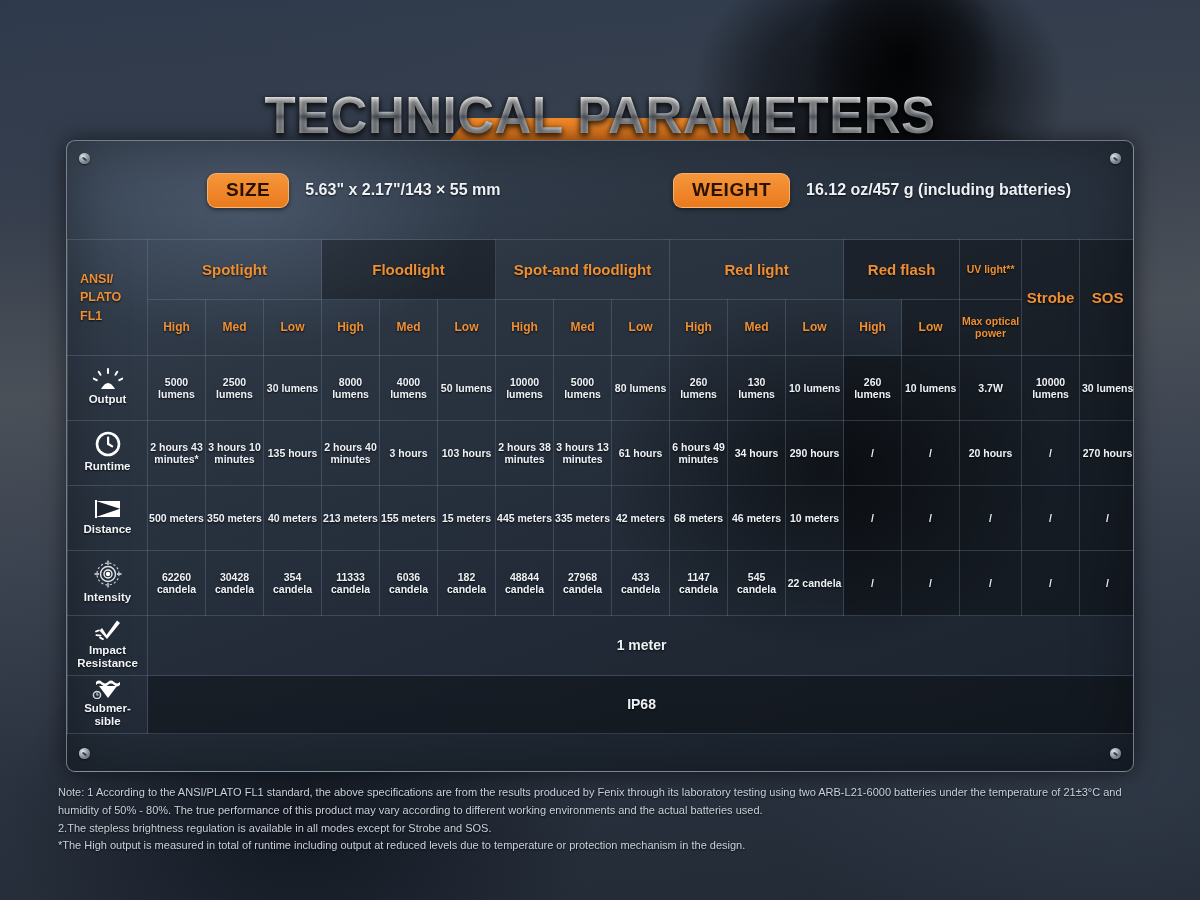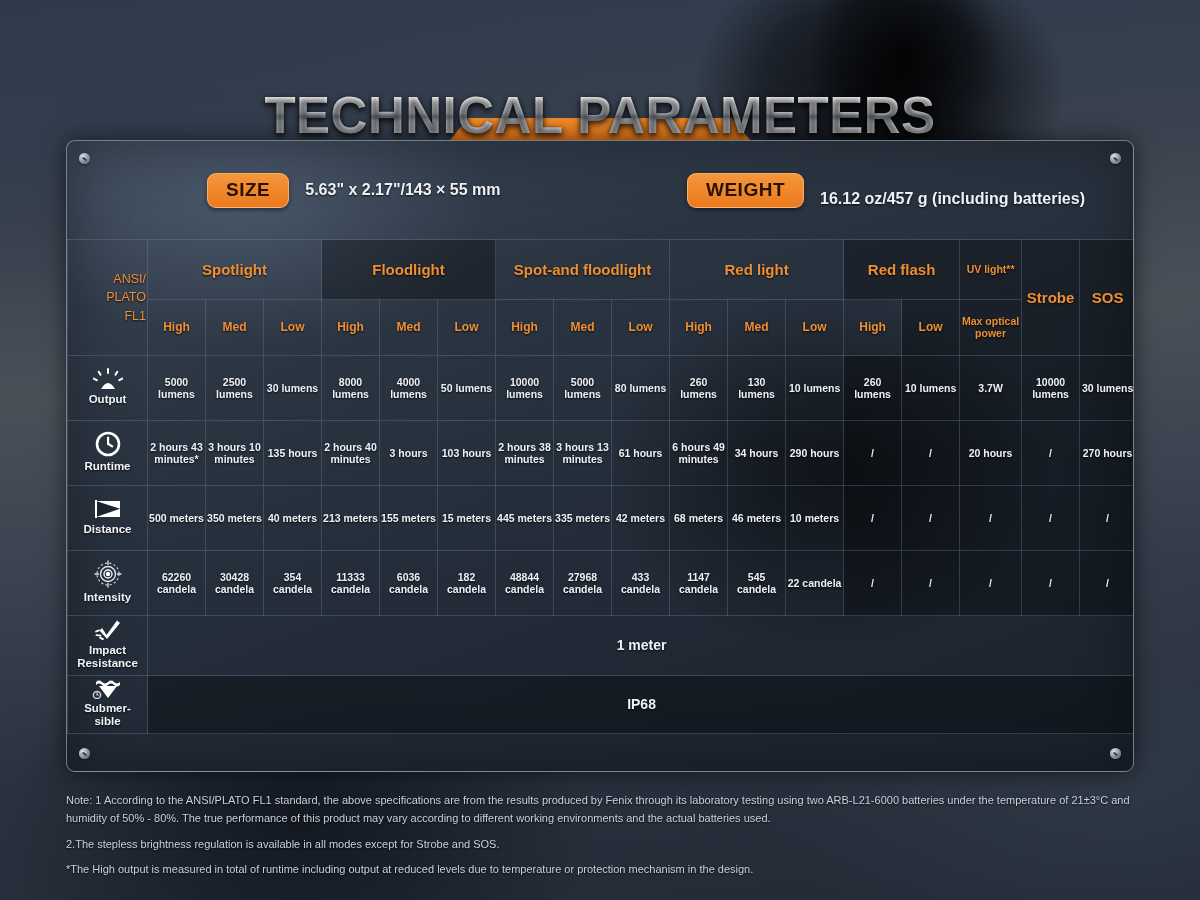--- a/index.html
+++ b/index.html
@@ -82,40 +82,40 @@
     background:linear-gradient(to bottom,#f5963a,#ea7a1d);
     color:#2a1200; font-weight:bold; font-size:19px;
     padding:5px 18px 6px; border-radius:9px;
     border:1px solid rgba(255,200,140,0.65);
     box-shadow:0 2px 4px rgba(0,0,0,0.45);
     letter-spacing:0.5px;
   }
   .sw-val { color:#eef2f6; font-size:16px; font-weight:bold; margin-left:16px;
             text-shadow:0 1px 2px rgba(0,0,0,0.75); white-space:nowrap; }
   #size-group{ position:absolute; left:140px; display:flex; align-items:center; }
-  #weight-group{ position:absolute; left:578px; display:flex; align-items:flex-end;padding-left:42px; }
+  #weight-group{ position:absolute; left:564px; display:flex; align-items:center;padding-left:42px; }
 
   
   table {
     position:absolute; left:0; top:98px; width:100%;
     border-collapse:collapse; table-layout:fixed;
   }
   td,th {
     border:1px solid rgba(126,142,164,0.30);
     text-align:center; vertical-align:middle;
     color:#eef2f6; font-size:10.5px; line-height:1.15;
     padding:2px 1px;
     text-shadow:0 1px 2px rgba(0,0,0,0.8);
   }
   th { color:#ef8f33; font-weight:bold; font-size:15px;
        text-shadow:0 1px 2px rgba(0,0,0,0.85); }
   th.sub { font-size:12px; }
   th.small { font-size:10.5px; line-height:1.1; }
-  .corner { color:#ef8f33; font-weight:normal; font-size:12.5px;
-            text-align:right; padding-left:0; line-height:1.45; vertical-align:middle; }
+  .corner { color:#ef8f33; font-weight:bold; font-size:12.5px;
+            text-align:left; padding-left:12px; line-height:1.45; vertical-align:middle; }
   .rowlabel { font-weight:bold; font-size:11.5px; color:#f2f5f8; padding-bottom:4px; }
   .cellval { font-size:10.5px; font-weight:bold; }
   .span-cell { font-size:14px; font-weight:bold; }
 
   tr.r-head1 { height:60px; }
   tr.r-head2 { height:56px; }
   tr.data { height:65px; }
   tr.r-impact { height:60px;padding-left:8px; }
   tr.r-sub { height:58px; }
 
@@ -123,21 +123,21 @@
 
   
   .icon { display:block; margin:0 auto 3px; }
 
   
   #notes {
     position:absolute; left:58px; top:784px; width:1100px; z-index:7;
     color:#c9d1da; font-size:11px; line-height:1.62;
     text-shadow:0 1px 2px rgba(0,0,0,0.8);
   }
-  #notes p { margin:8px; }
+  #notes p { margin:0; }
 </style>
 </head>
 <body>
 
 <div id="bg"></div>
 
 <div id="title-wrap">
   <div id="title">TECHNICAL PARAMETERS</div>
 </div>
 <div id="tab"></div>

